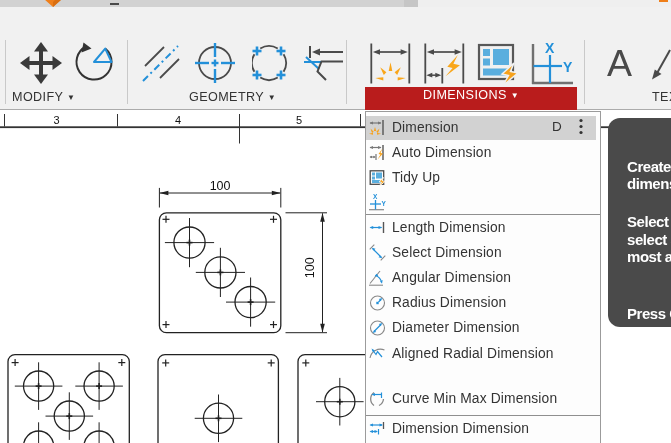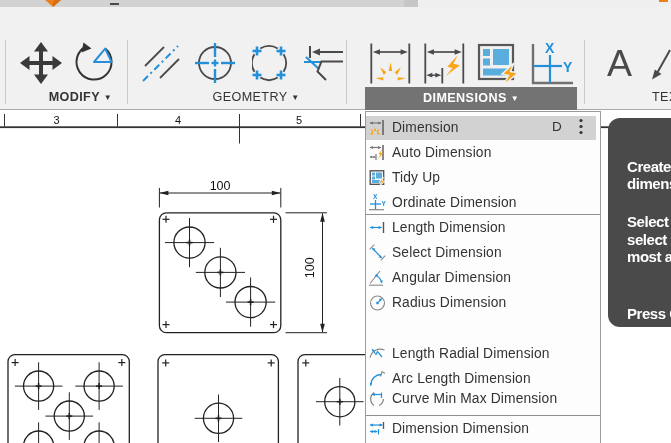--- a/index.html
+++ b/index.html
@@ -28,25 +28,25 @@
   <div class="abs" style="left:110px;top:3px;width:9px;height:1.6px;background:#4a4a4a;"></div>
   <div class="abs" style="left:659px;top:0;width:9px;height:2px;background:#ef7f1a;"></div>
 
   <div class="abs" style="left:0;top:7px;width:671px;height:102px;background:#f1f1f1;"></div>
   <div class="abs" style="left:0;top:109px;width:671px;height:1px;background:#ababab;"></div>
   <div class="sep" style="left:5px;"></div>
   <div class="sep" style="left:127px;"></div>
   <div class="sep" style="left:346px;"></div>
   <div class="sep" style="left:584px;"></div>
 
-  <div class="lbl" style="left:12px;width:100px;text-align:right;font-weight:bold;">MODIFY <span class="car">▼</span></div>
-  <div class="lbl" style="left:206px;width:100px;text-align:center;">GEOMETRY <span class="car">▼</span></div>
+  <div class="lbl" style="left:12px;width:100px;text-align:left;">MODIFY <span class="car">▼</span></div>
+  <div class="lbl" style="left:189px;width:100px;text-align:left;">GEOMETRY <span class="car">▼</span></div>
   <div class="lbl" style="left:652px;">TEXT </div>
 
-  <div class="abs" style="left:365px;top:87px;width:212px;height:23px;background:#737373;color:#fff;font-size:12.6px;letter-spacing:0.4px;line-height:23px;text-align:center;font-weight:bold;">DIMENSIONS <span class="car">▼</span></div>
+  <div class="abs" style="left:365px;top:87px;width:212px;height:23px;background:#b91c1c;color:#fff;font-size:12.6px;letter-spacing:0.4px;line-height:17px;text-align:center;">DIMENSIONS <span class="car">▼</span></div>
 
   <svg class="abs" style="left:19px;top:42px;" width="44" height="42" viewBox="0 0 44 42">
     <g fill="#3a3a3a">
       <rect x="20" y="8" width="4" height="26"></rect>
       <rect x="9" y="19" width="26" height="4"></rect>
       <polygon points="22,0 29,9.5 15,9.5"></polygon>
       <polygon points="22,42 29,32.5 15,32.5"></polygon>
       <polygon points="1,21 10.5,14 10.5,28"></polygon>
       <polygon points="43,21 33.5,14 33.5,28"></polygon>
     </g>
@@ -342,21 +342,20 @@
         <span class="mtxt">Tidy Up</span>
       </div>
     <div class="mrow" style="top:189.8px">
         <svg class="mico" viewBox="0 0 17 17">
           <line x1="0" y1="15.7" x2="15" y2="15.7" stroke="#888" stroke-width="1.2"></line>
           <line x1="6.5" y1="6" x2="6.5" y2="15.5" stroke="#2390d9" stroke-width="1.3"></line>
           <line x1="1" y1="10" x2="12" y2="10" stroke="#2390d9" stroke-width="1.3"></line>
           <text x="4" y="5" font-size="6.5" font-weight="bold" fill="#2390d9" font-family="Liberation Sans, sans-serif">X</text>
           <text x="12.5" y="12" font-size="6.5" font-weight="bold" fill="#2390d9" font-family="Liberation Sans, sans-serif">Y</text>
         </svg>
-        <span class="mtxt">Ordinate Dimension</span>
       </div>
     <div class="mrow" style="top:215px">
         <svg class="mico" viewBox="0 0 17 17">
           <line x1="14.5" y1="3" x2="14.5" y2="14" stroke="#555" stroke-width="1.4"></line>
           <line x1="1.5" y1="8.5" x2="12.5" y2="8.5" stroke="#2390d9" stroke-width="1.2"></line>
           <polygon points="0.5,8.5 4.2,6.9 4.2,10.1" fill="#2390d9"></polygon>
           <polygon points="13.2,8.5 9.5,6.9 9.5,10.1" fill="#2390d9"></polygon>
         </svg>
         <span class="mtxt">Length Dimension</span>
       </div>
@@ -382,35 +381,36 @@
       </div>
     <div class="mrow" style="top:290.3px">
         <svg class="mico" viewBox="0 0 17 17">
           <circle cx="8.5" cy="9" r="7" fill="none" stroke="#888" stroke-width="1.1"></circle>
           <rect x="7.3" y="7.8" width="2.4" height="2.4" fill="#2390d9"></rect>
           <line x1="9.5" y1="8" x2="12" y2="5.5" stroke="#2390d9" stroke-width="1.2"></line>
           <polygon points="13.5,4 9.8,5 11.7,6.9" fill="#2390d9"></polygon>
         </svg>
         <span class="mtxt">Radius Dimension</span>
       </div>
+    <div class="mrow" style="top:315.4px">
+        <svg class="mico" viewBox="0 0 17 17">
+          <circle cx="8.5" cy="9" r="7" fill="none" stroke="#888" stroke-width="1.1"></circle>
+          <line x1="5" y1="12.5" x2="12" y2="5.5" stroke="#2390d9" stroke-width="1.2"></line>
+          <polygon points="13.5,4 9.8,5 11.7,6.9" fill="#2390d9"></polygon>
+          <polygon points="3.5,14 7.2,13 5.3,11.1" fill="#2390d9"></polygon>
+        </svg>
+        <span class="mtxt">Diameter Dimension</span>
+      </div>
     <div class="mrow" style="top:340.5px">
         <svg class="mico" viewBox="0 0 17 17">
           <path d="M 1 13 A 10.5 10.5 0 0 1 15.5 5" fill="none" stroke="#888" stroke-width="1.1"></path>
           <polyline points="13,12 8.5,6.5 7,9.5 3.5,5" fill="none" stroke="#2390d9" stroke-width="1.2"></polyline>
           <polygon points="2.5,3.5 4,7.2 6,5.4" fill="#2390d9"></polygon>
         </svg>
-        <span class="mtxt">Length Radial Dimension</span>
-      </div>
-    <div class="mrow" style="top:365.6px">
-        <svg class="mico" viewBox="0 0 17 17">
-          <polyline points="11.5,6.5 13,1.5 16,3.5" fill="none" stroke="#888" stroke-width="1.1"></polyline>
-          <path d="M 2 14.5 A 10 10 0 0 1 12.5 4.5" fill="none" stroke="#2390d9" stroke-width="1.3"></path>
-          <polygon points="1.5,16.5 0.8,12.7 3.3,13.6" fill="#2390d9"></polygon>
-        </svg>
-        <span class="mtxt">Arc Length Dimension</span>
+        <span class="mtxt">Aligned Radial Dimension</span>
       </div>
     <div class="mrow" style="top:386px">
         <svg class="mico" viewBox="0 0 17 17">
           <path d="M 5 2.5 A 8 8 0 0 0 5 15.5" fill="none" stroke="#888" stroke-width="1.3"></path>
           <path d="M 10 15.5 A 8 8 0 0 0 14.5 9" fill="none" stroke="#888" stroke-width="1.3"></path>
           <line x1="3.5" y1="4.5" x2="12" y2="4.5" stroke="#2390d9" stroke-width="1.2"></line>
           <polygon points="2.5,4.5 6,3 6,6" fill="#2390d9"></polygon>
           <line x1="12.5" y1="2.5" x2="12.5" y2="8" stroke="#2390d9" stroke-width="1.2"></line>
         </svg>
         <span class="mtxt">Curve Min Max Dimension</span>

